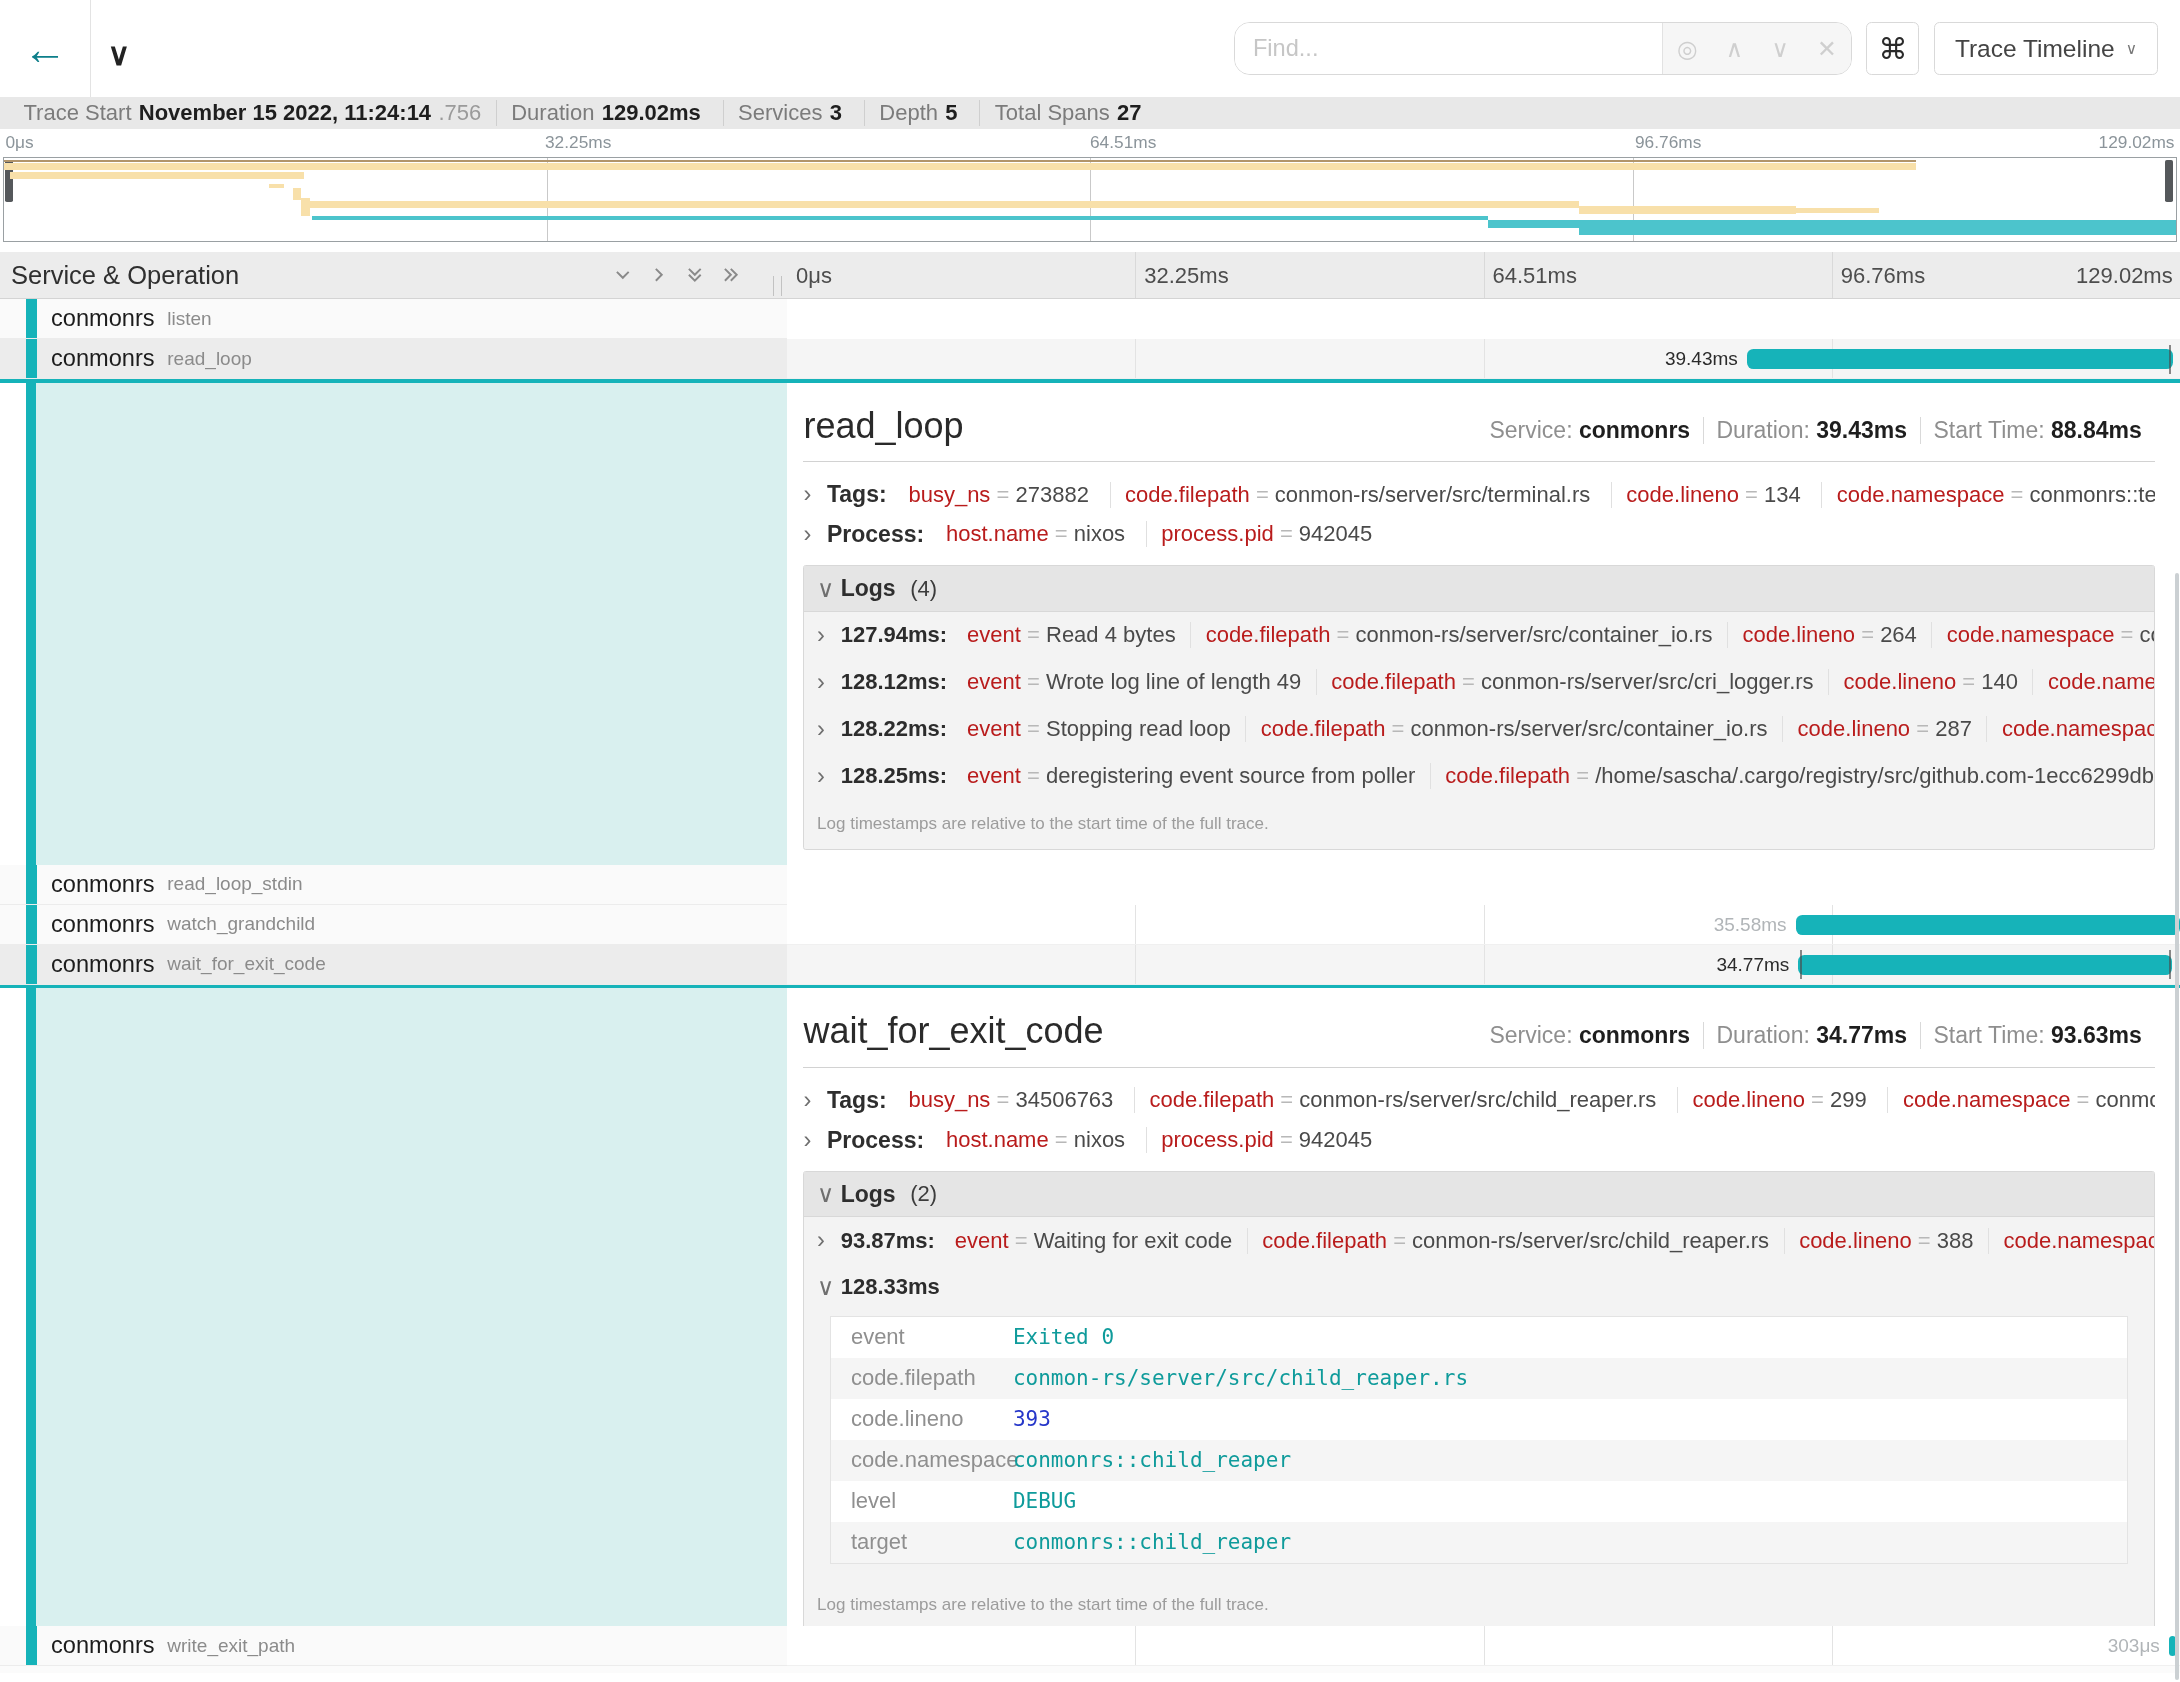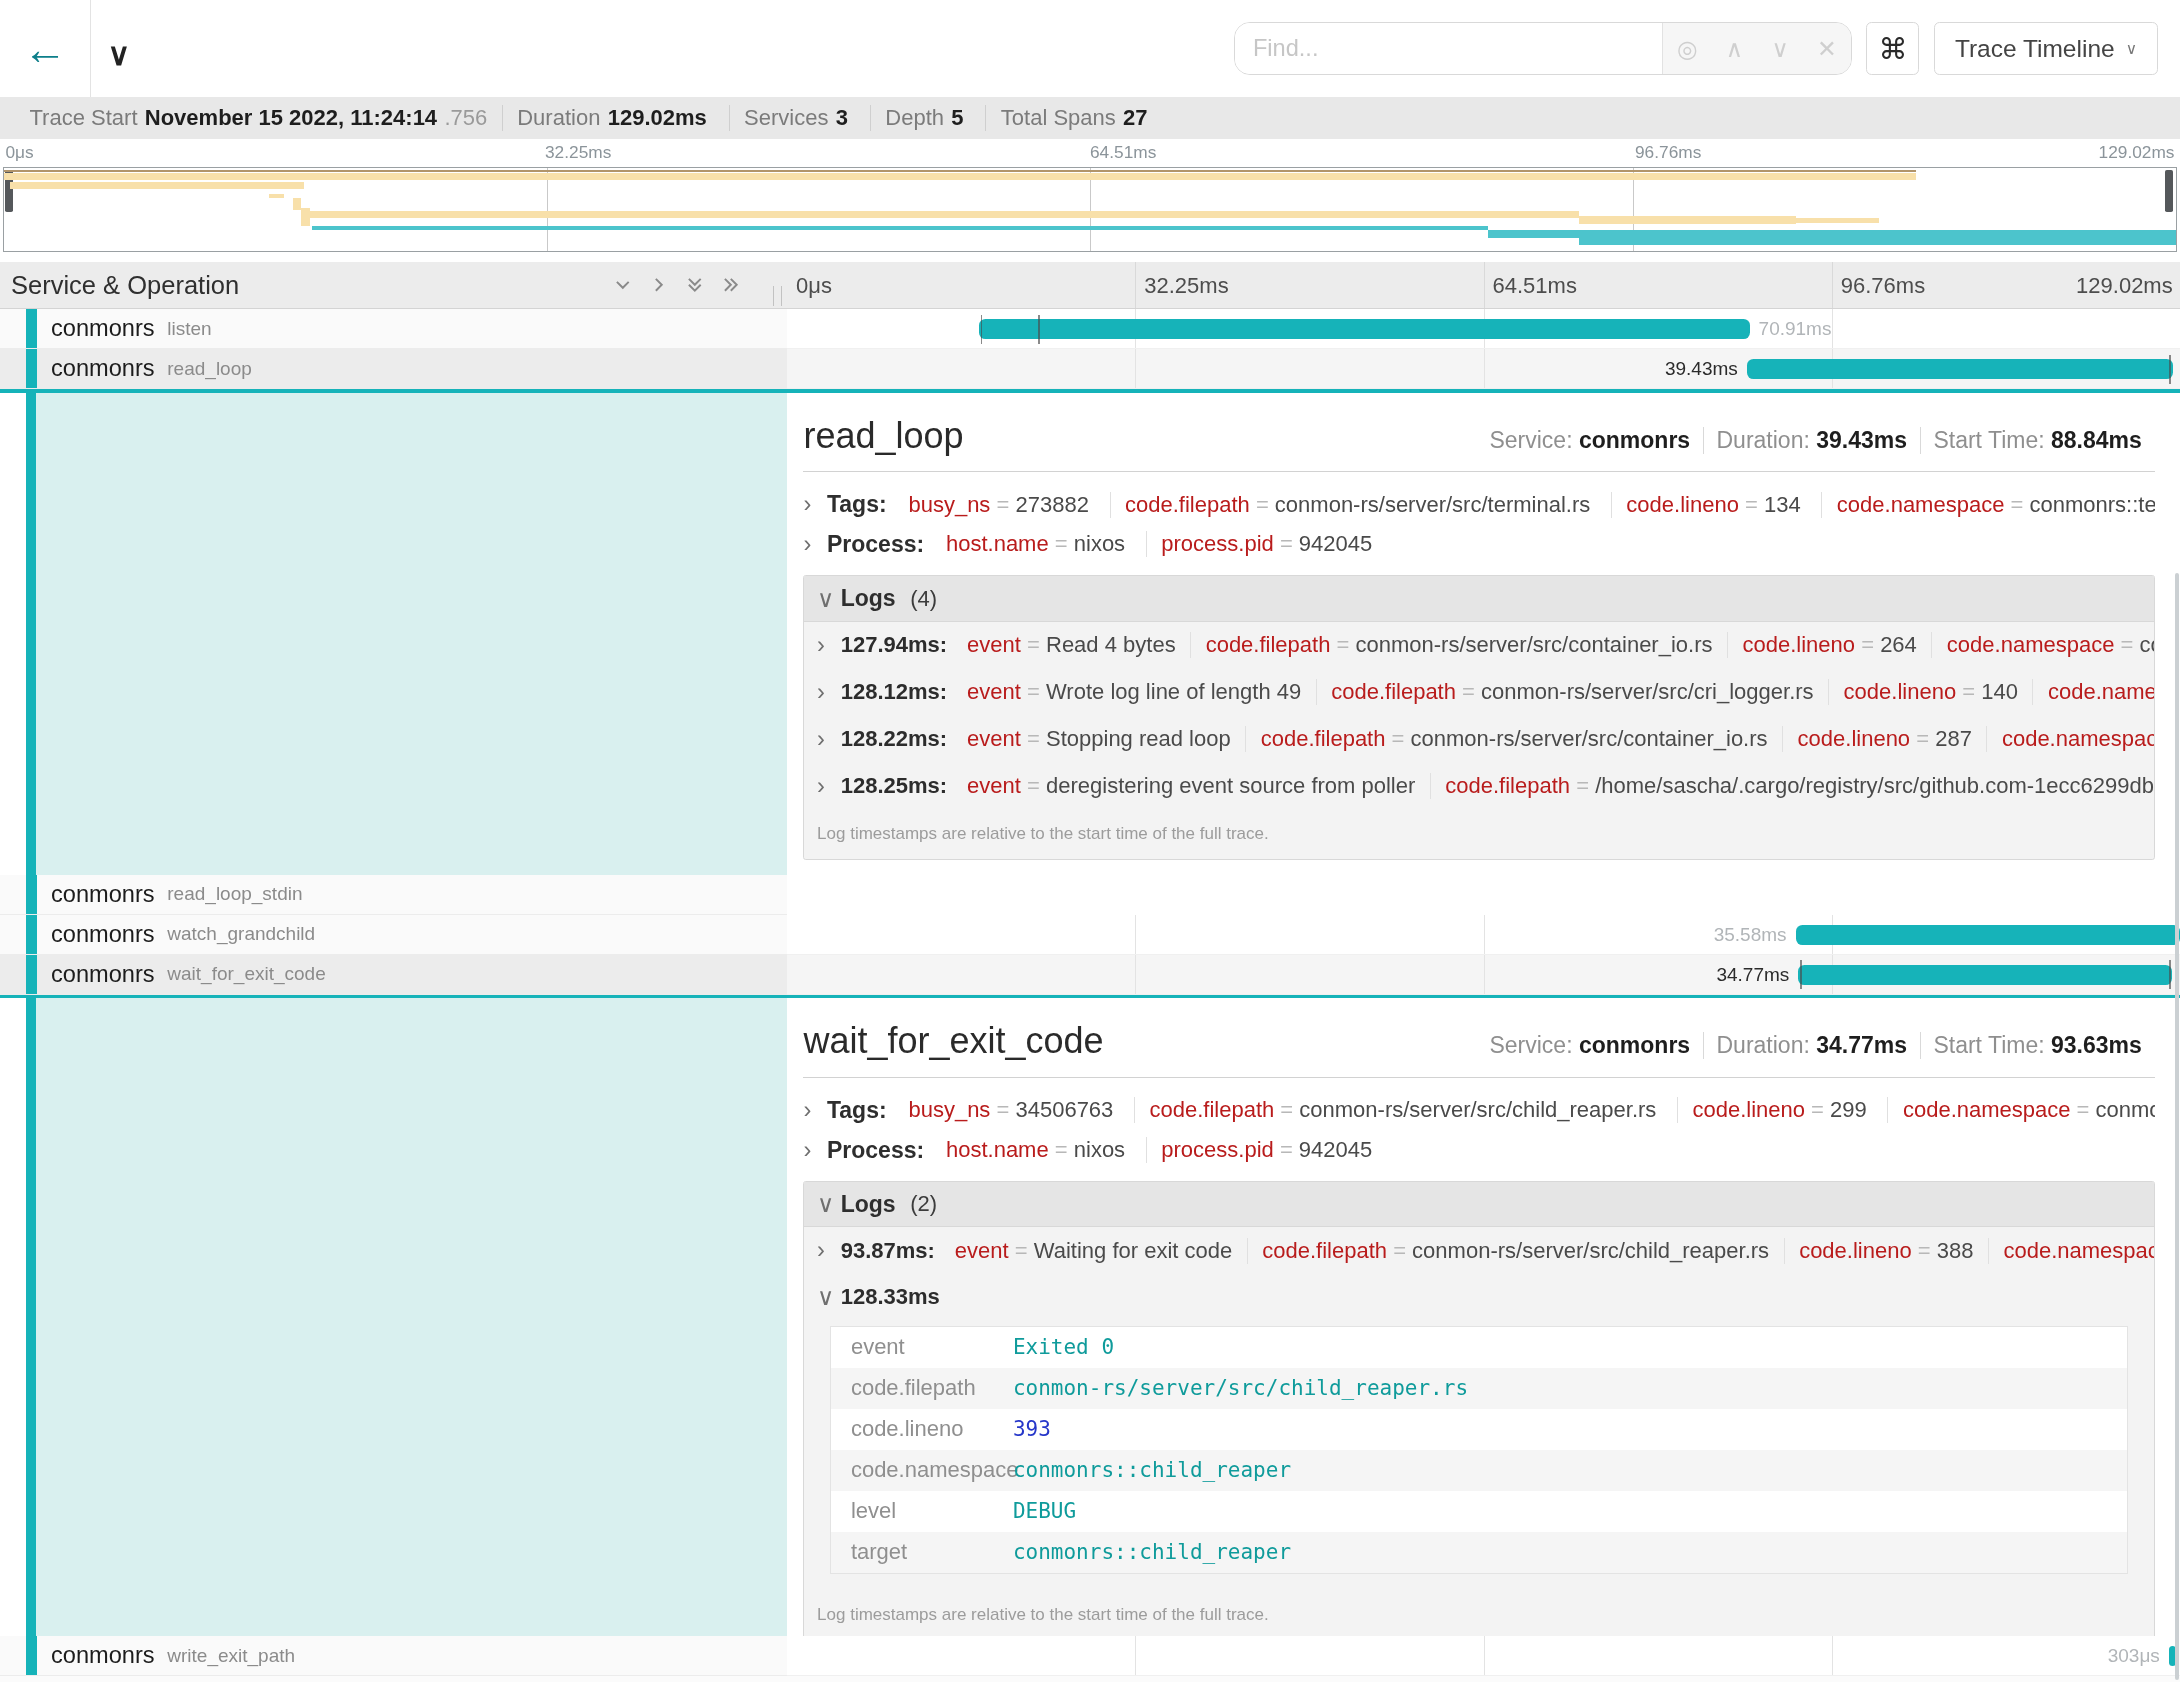--- a/index.html
+++ b/index.html
@@ -22,21 +22,21 @@
   .find-tools { width:189px; background:#f6f6f6; border-left:0.9px solid #e2e2e2; display:flex;
                 align-items:center; justify-content:space-around; color:#cfcfcf; font-size:23.6px; }
   .find-tools span { cursor:pointer; }
   .kbd-btn { width:53px; height:53px; border:0.9px solid #d9d9d9; border-radius:5.5px; background:#fff;
              font-size:29px; color:#2a2a2a; cursor:pointer; }
   .view-btn { height:53px; border:0.9px solid #d9d9d9; border-radius:5.5px; background:#fff; padding:0 20px;
               font-size:24.5px; color:#444; display:flex; align-items:center; gap:11px; cursor:pointer; }
   .view-btn .caret { font-size:15.5px; color:#777; }
 
   
-  .summary { height:42px; background:#e8e8e8; display:flex; align-items:center; padding-left:15px; font-size:22px; }
+  .summary { height:32px; background:#e8e8e8; display:flex; align-items:center; padding-left:9px; font-size:22px; }
   .sum-item { display:flex; align-items:center; gap:7.3px; padding:0 14.5px; white-space:nowrap; }
   .sum-item + .sum-item { border-left:0.9px solid #cfcfcf; }
   .sum-item .lab { color:#7b7b7b; }
   .sum-item .val { color:#1e1e1e; font-weight:700; }
   .sum-item .suf { color:#9a9a9a; }
 
   
   .mm-labels { height:28px; position:relative; font-size:17.3px; color:#8b949a; }
   .mm-labels span { position:absolute; bottom:3.6px; }
   .mm-canvas { height:85px; margin:0 2.7px; border:0.9px solid #9aa0a3; position:relative; background:#fff; }
@@ -230,29 +230,20 @@
     <span class="tick-100">129.02ms</span>
   </div>
 </div>
 
 <div class="row">
   <div class="name">
     <span class="accent" style="background: rgb(22, 179, 185);"></span>
     <span class="svc">conmonrs</span>
     <span class="op">listen</span>
   </div>
-  <div class="tl">
-    <i class="grid" style="left:25%"></i>
-    <i class="grid" style="left:50%"></i>
-    <i class="grid" style="left:75%"></i>
-    <div class="bar" style="left: 13.8%; width: 55.3%; background: rgb(22, 179, 185);"></div>
-    <span class="dur side-right" style="left: 69.1%;">70.91ms</span>
-  <i class="log-tick" style="left: 13.9%;"></i>
-      <i class="log-tick" style="left: 18%;"></i>
-    </div>
 </div>
 
 <div class="row selected">
   <div class="name">
     <span class="accent" style="background: rgb(22, 179, 185);"></span>
     <span class="svc">conmonrs</span>
     <span class="op">read_loop</span>
   </div>
   <div class="tl">
     <i class="grid" style="left:25%"></i>

